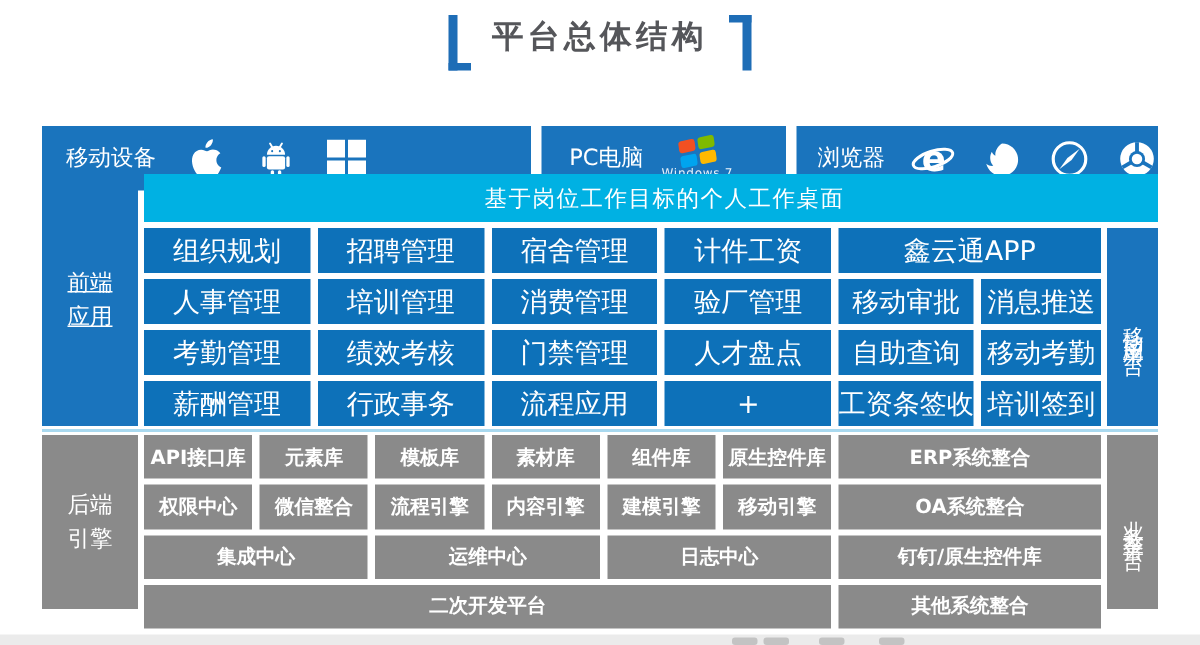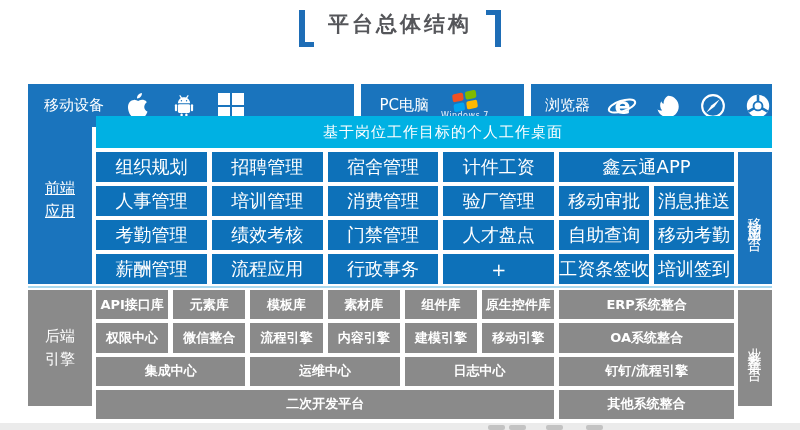--- a/index.html
+++ b/index.html
@@ -178,22 +178,22 @@
           <div class="cell-blue">验厂管理</div>
           <div class="cell-blue">移动审批</div>
           <div class="cell-blue">消息推送</div>
           <div class="cell-blue">考勤管理</div>
           <div class="cell-blue">绩效考核</div>
           <div class="cell-blue">门禁管理</div>
           <div class="cell-blue">人才盘点</div>
           <div class="cell-blue">自助查询</div>
           <div class="cell-blue">移动考勤</div>
           <div class="cell-blue">薪酬管理</div>
+          <div class="cell-blue">行政事务</div>
           <div class="cell-blue">流程应用</div>
-          <div class="cell-blue">行政事务</div>
           <div class="cell-blue">+</div>
           <div class="cell-blue">工资条签收</div>
           <div class="cell-blue">培训签到</div>
         </div>
       <div class="side-vert">
         <span class="vert-text">移动应用平台</span>
       </div>
     </div>
   </div>
 </div>
@@ -214,21 +214,21 @@
       <div class="cell-gray">权限中心</div>
       <div class="cell-gray">微信整合</div>
       <div class="cell-gray">流程引擎</div>
       <div class="cell-gray">内容引擎</div>
       <div class="cell-gray">建模引擎</div>
       <div class="cell-gray">移动引擎</div>
       <div class="cell-gray">OA系统整合</div>
       <div class="cell-gray" style="grid-column: span 2;">集成中心</div>
       <div class="cell-gray" style="grid-column: span 2;">运维中心</div>
       <div class="cell-gray" style="grid-column: span 2;">日志中心</div>
-      <div class="cell-gray">钉钉/流程引擎</div>
+      <div class="cell-gray">钉钉/原生控件库</div>
       <div class="cell-gray" style="grid-column: span 6;">二次开发平台</div>
       <div class="cell-gray">其他系统整合</div>
     </div>
   <div class="side-vert-gray">
     <span class="vert-text">业务整合平台</span>
   </div>
 </div>
 
 <div class="footer-strip"></div>
 <div class="frag frag1"></div>

